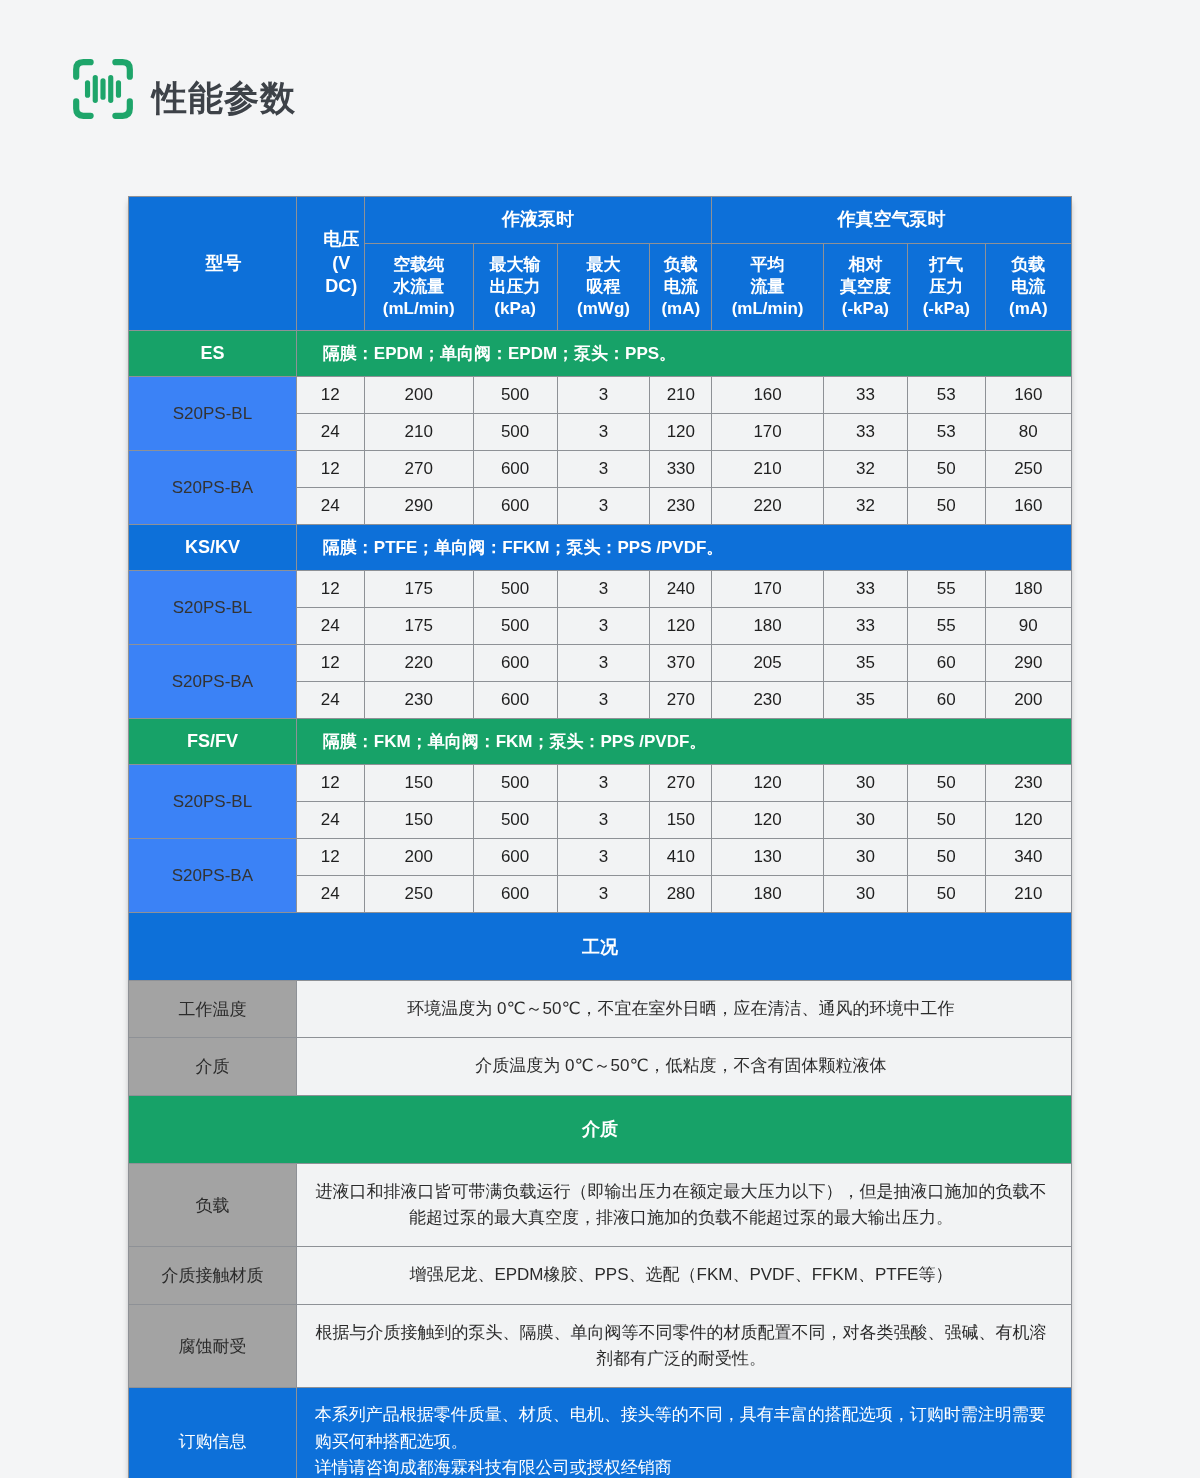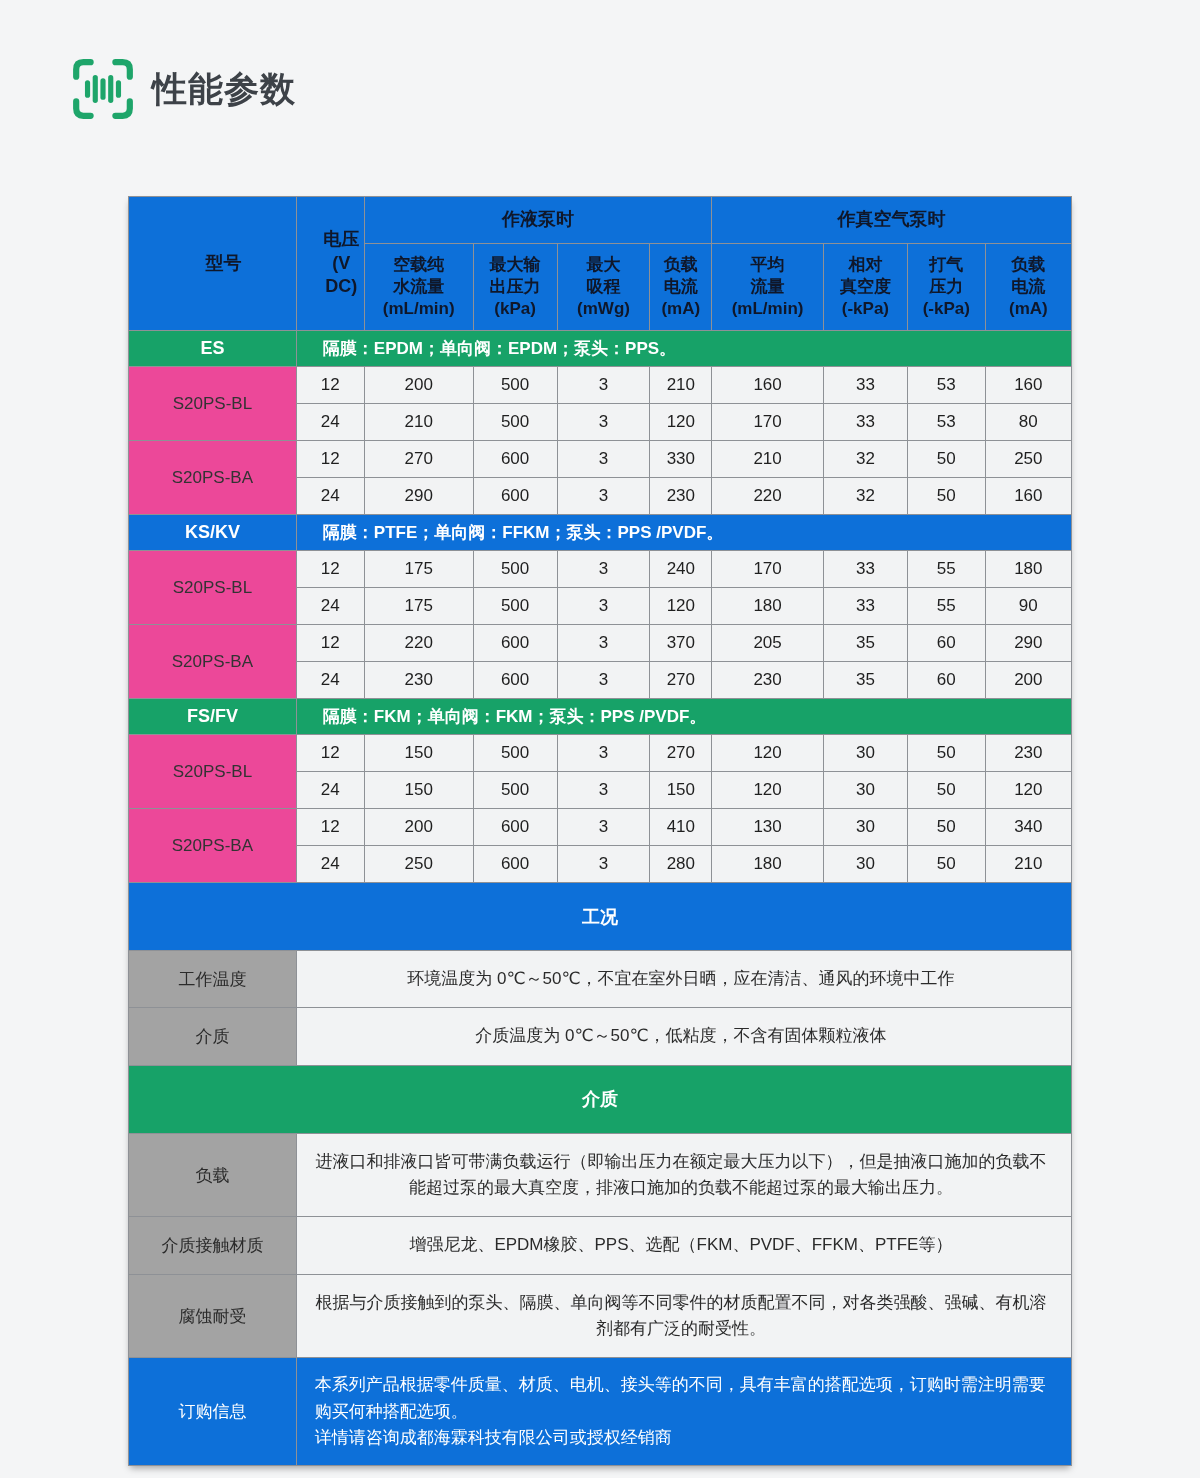--- a/index.html
+++ b/index.html
@@ -3,58 +3,58 @@
 <meta charset="utf-8">
 <style>
   * { box-sizing: border-box; margin: 0; padding: 0; }
   html, body {
     width: 1200px; height: 1478px;
     background: #f4f5f6;
     font-family: "Liberation Sans", "DejaVu Sans", sans-serif;
     color: #222;
   }
   .page-header {
-    display: flex; align-items: center; gap: 16px;
+    display: flex; align-items: flex-end; gap: 16px;
     padding: 56px 0 0 70px;
   }
   .scan-icon-box { width: 66px; height: 66px; flex: 0 0 auto; }
   .page-title {
     font-size: 35px; font-weight: bold; color: #3d4248; letter-spacing: 1px;
   }
   .table-wrap {
     width: 944px; margin: 74px auto 0;
     box-shadow: 0 4px 7px -2px rgba(0,0,0,.35);
   }
   table.spec {
     width: 100%; border-collapse: collapse; table-layout: fixed;
     background: #f2f3f4;
   }
   table.spec th, table.spec td {
     border: 1px solid #8e9196;
     vertical-align: middle;
   }
   
   thead th {
-    background: #0d70d9; color: #0f172a; font-weight: bold;
+    background: #0d70d9; color: #ffffff; font-weight: bold;
     font-size: 17px; text-align: center; line-height: 1.3;
     white-space: pre-line;
   }
   tr.group-row th { height: 47px; font-size: 18px; }
   tr.sub-row th { height: 87px; }
   th.span2 { font-size: 17px; padding-left: 22px; }
   
-  .section-row td { height: 36px; font-weight: bold; color: #fff; font-size: 17px; }
+  .section-row td { height: 46px; font-weight: bold; color: #fff; font-size: 17px; }
   .bg-green > td { background: #17a268; color: #fff; }
   .bg-blue  > td { background: #0d70d9; color: #fff; }
   td.section-code { text-align: center; font-size: 18px; }
   td.section-materials { text-align: left; padding-left: 26px; }
   
   .data-row td { height: 37px; }
   td.model-cell {
-    background: #ec4899; text-align: center; font-size: 17px; color: #333; margin-left: 9px;
+    background: #3b82f6; text-align: center; font-size: 17px; color: #333; margin-left: 9px;
   }
   td.num-cell {
     background: #f2f3f4; text-align: center; font-size: 17px; color: #1f1f1f;
   }
   
   .banner-row td { height: 68px; text-align: center; font-weight: bold; font-size: 18px; margin-top: 28px; }
   
   td.info-label {
     background: #a3a3a3; text-align: center; font-size: 17px; color: #2b2b2b;
   }

